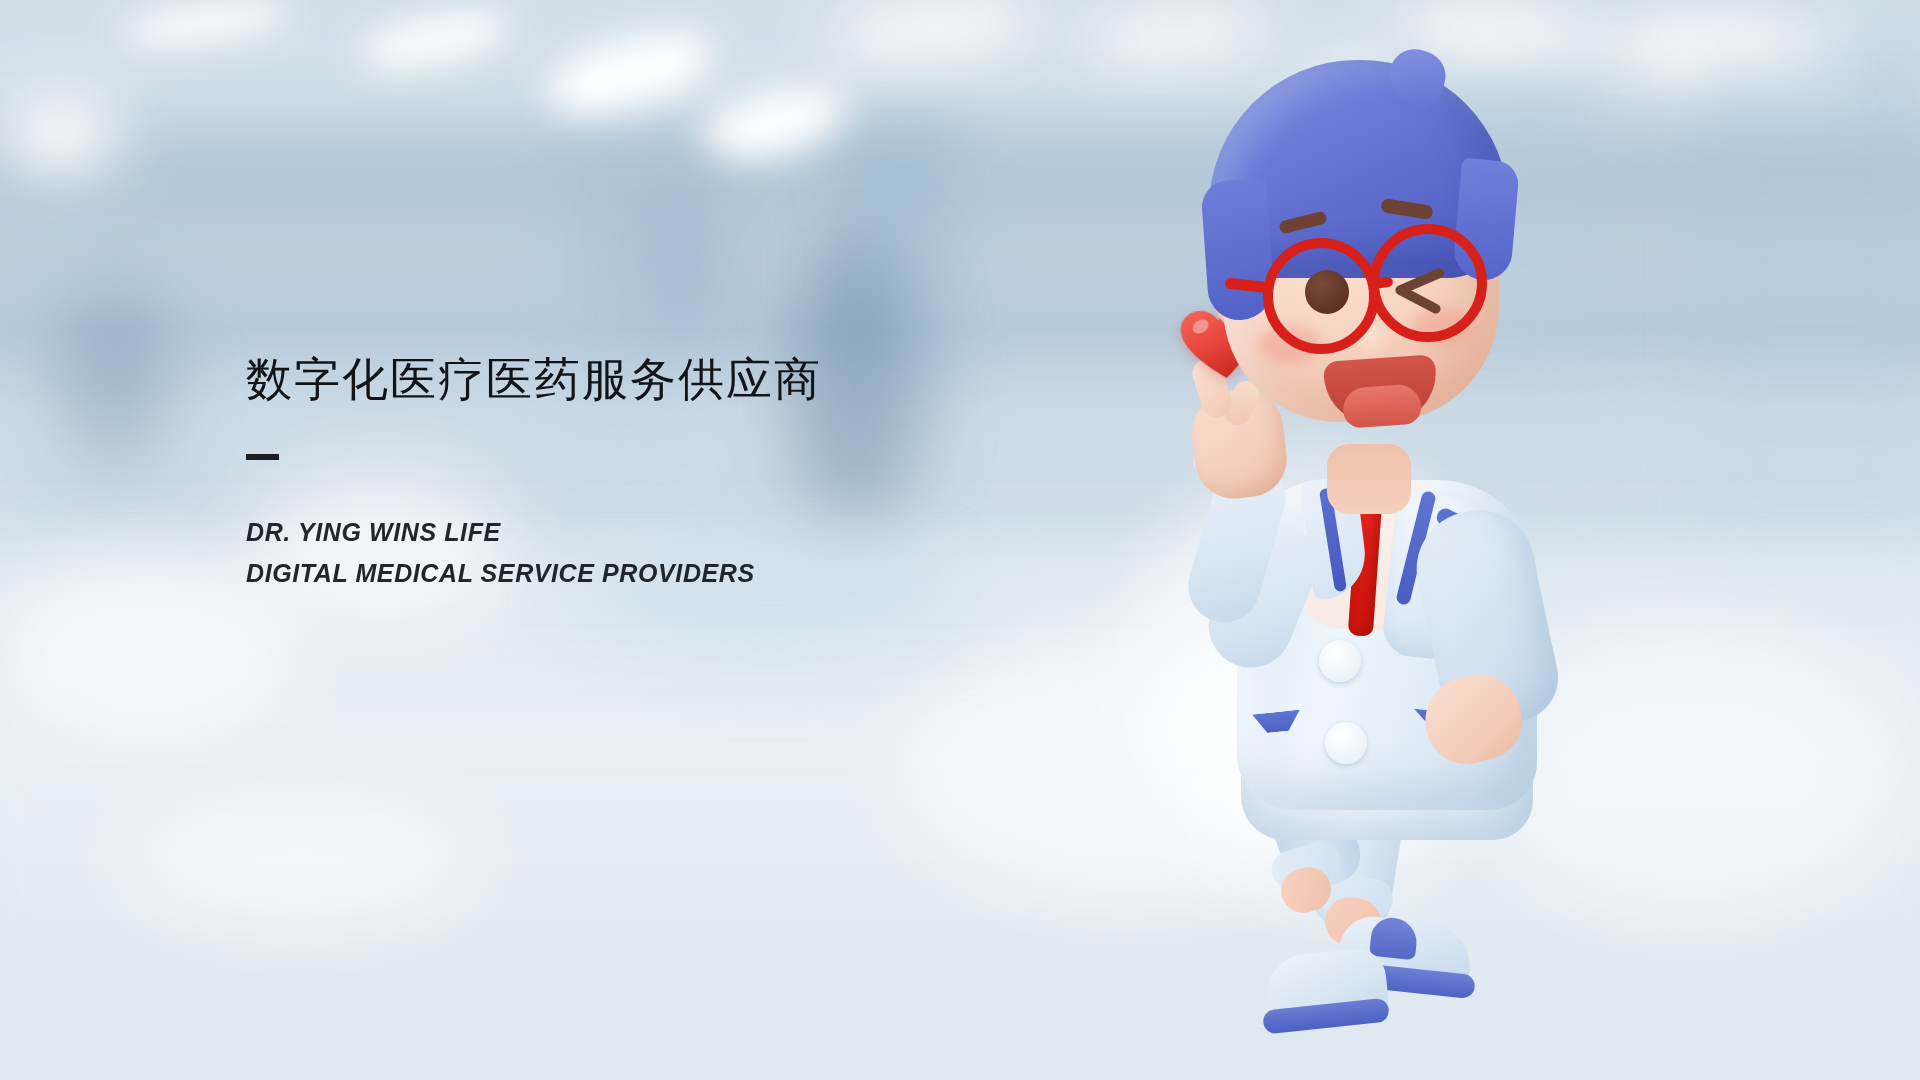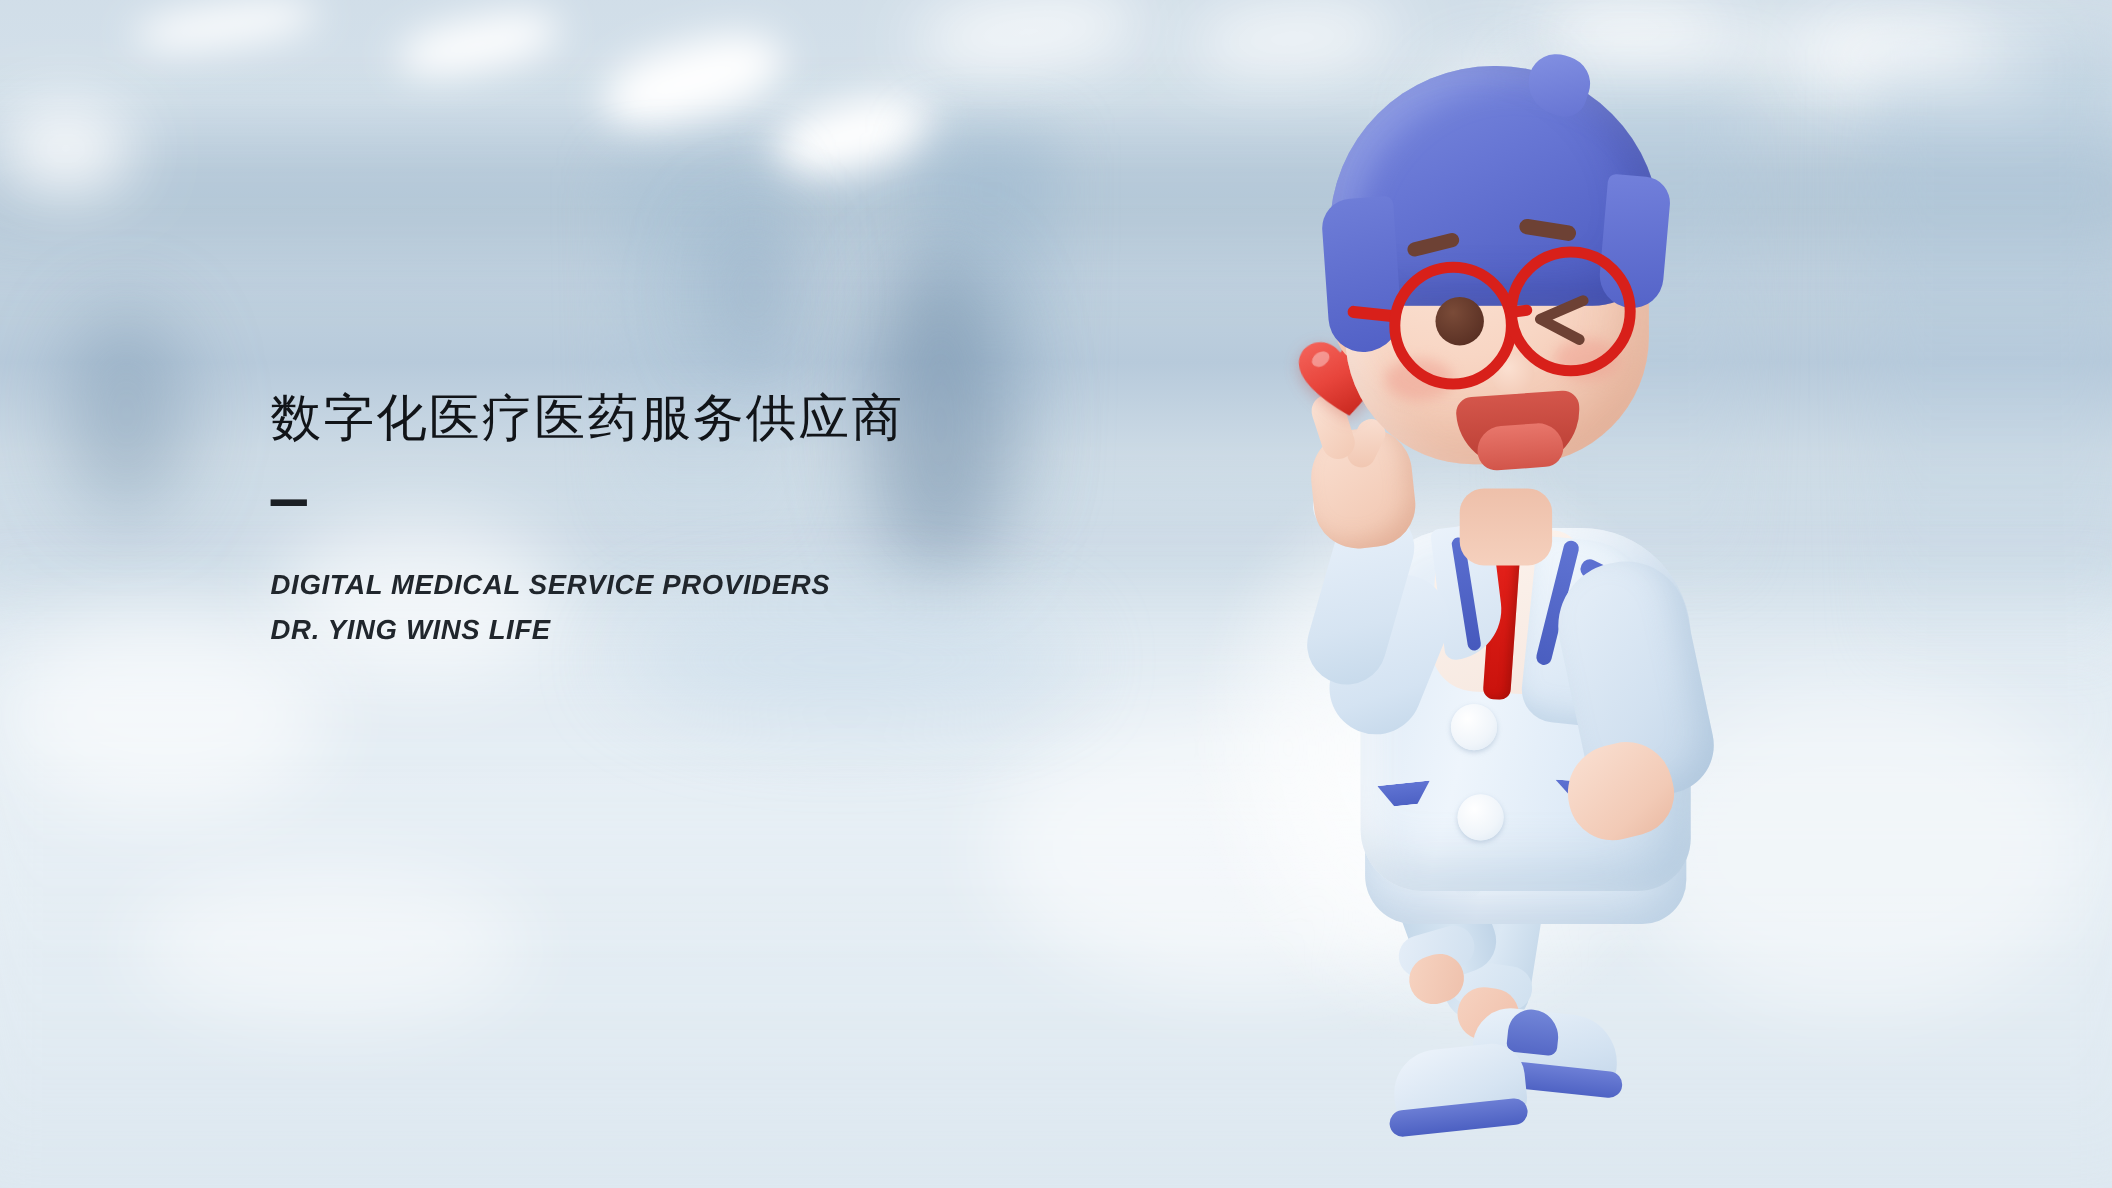--- a/index.html
+++ b/index.html
@@ -542,22 +542,22 @@
     <div class="blob" style="left:560px;top:540px;width:420px;height:120px;background:rgba(190,212,230,.4);border-radius:50%;"></div>
   </div>
 
   <div class="copy">
     <div class="headline-sub">数字化医疗医药服务供应商</div>
 
 
     <div class="rule"></div>
 
     <div class="latin">
+      <div>DR. YING WINS LIFE</div>
       <div>DIGITAL MEDICAL SERVICE PROVIDERS</div>
-      <div>DR. YING WINS LIFE</div>
     </div>
   </div>
 
   <div class="character">
 
     <div class="ch ch-glow"></div>
 
     <div class="ch leg-back"></div>
     <div class="ch cuff-a"></div>
     <div class="ch ankle-a"></div>

